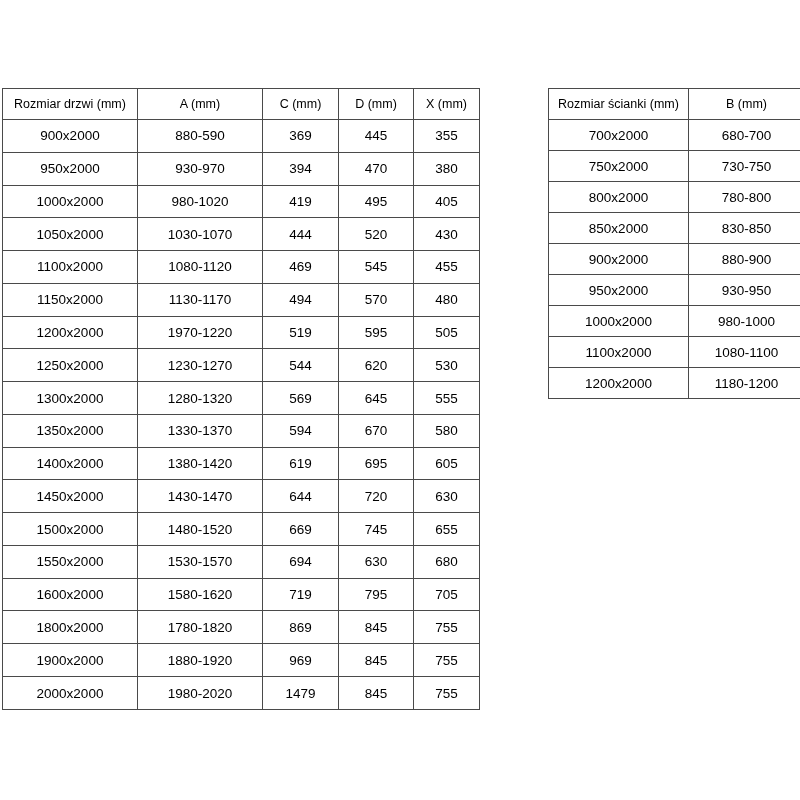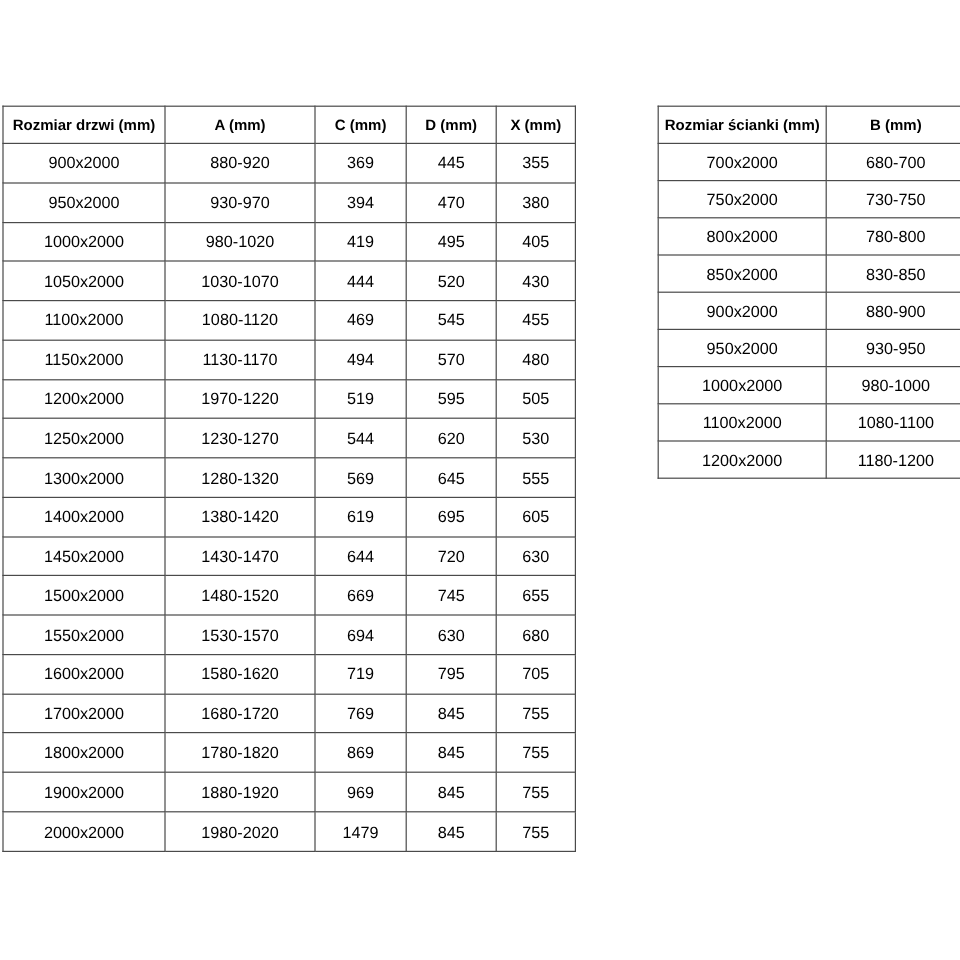--- a/index.html
+++ b/index.html
@@ -27,21 +27,21 @@
   table.spec-table th,
   table.spec-table td {
     border: 1px solid #4a4a4a;
     text-align: center;
     vertical-align: middle;
     padding: 0 2px;
     overflow: hidden;
     white-space: nowrap;
   }
   table.spec-table th {
-    font-weight: bold;
+    font-weight: normal;
     font-size: 12.5px;
   }
   table.spec-table td {
     font-weight: normal;
     font-size: 13.5px;
   }
   #door-table {
     left: 2px;
     top: 88px;
     width: 477px;
@@ -74,21 +74,21 @@
           <th>Rozmiar drzwi (mm)</th>
           <th>A (mm)</th>
           <th>C (mm)</th>
           <th>D (mm)</th>
           <th>X (mm)</th>
         </tr>
     </thead>
     <tbody>
         <tr>
           <td>900x2000</td>
-          <td>880-920</td>
+          <td>880-590</td>
           <td>369</td>
           <td>445</td>
           <td>355</td>
         </tr>
         <tr>
           <td>950x2000</td>
           <td>930-970</td>
           <td>394</td>
           <td>470</td>
           <td>380</td>
@@ -136,20 +136,27 @@
           <td>530</td>
         </tr>
         <tr>
           <td>1300x2000</td>
           <td>1280-1320</td>
           <td>569</td>
           <td>645</td>
           <td>555</td>
         </tr>
         <tr>
+          <td>1350x2000</td>
+          <td>1330-1370</td>
+          <td>594</td>
+          <td>670</td>
+          <td>580</td>
+        </tr>
+        <tr>
           <td>1400x2000</td>
           <td>1380-1420</td>
           <td>619</td>
           <td>695</td>
           <td>605</td>
         </tr>
         <tr>
           <td>1450x2000</td>
           <td>1430-1470</td>
           <td>644</td>
@@ -169,27 +176,20 @@
           <td>694</td>
           <td>630</td>
           <td>680</td>
         </tr>
         <tr>
           <td>1600x2000</td>
           <td>1580-1620</td>
           <td>719</td>
           <td>795</td>
           <td>705</td>
-        </tr>
-        <tr>
-          <td>1700x2000</td>
-          <td>1680-1720</td>
-          <td>769</td>
-          <td>845</td>
-          <td>755</td>
         </tr>
         <tr>
           <td>1800x2000</td>
           <td>1780-1820</td>
           <td>869</td>
           <td>845</td>
           <td>755</td>
         </tr>
         <tr>
           <td>1900x2000</td>

